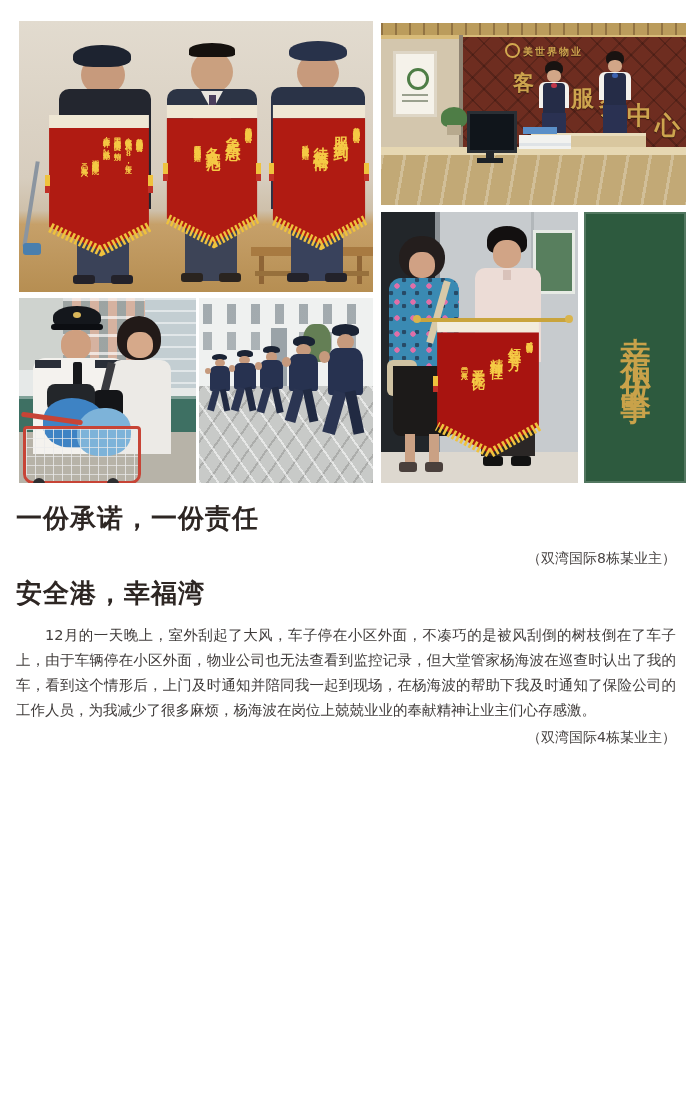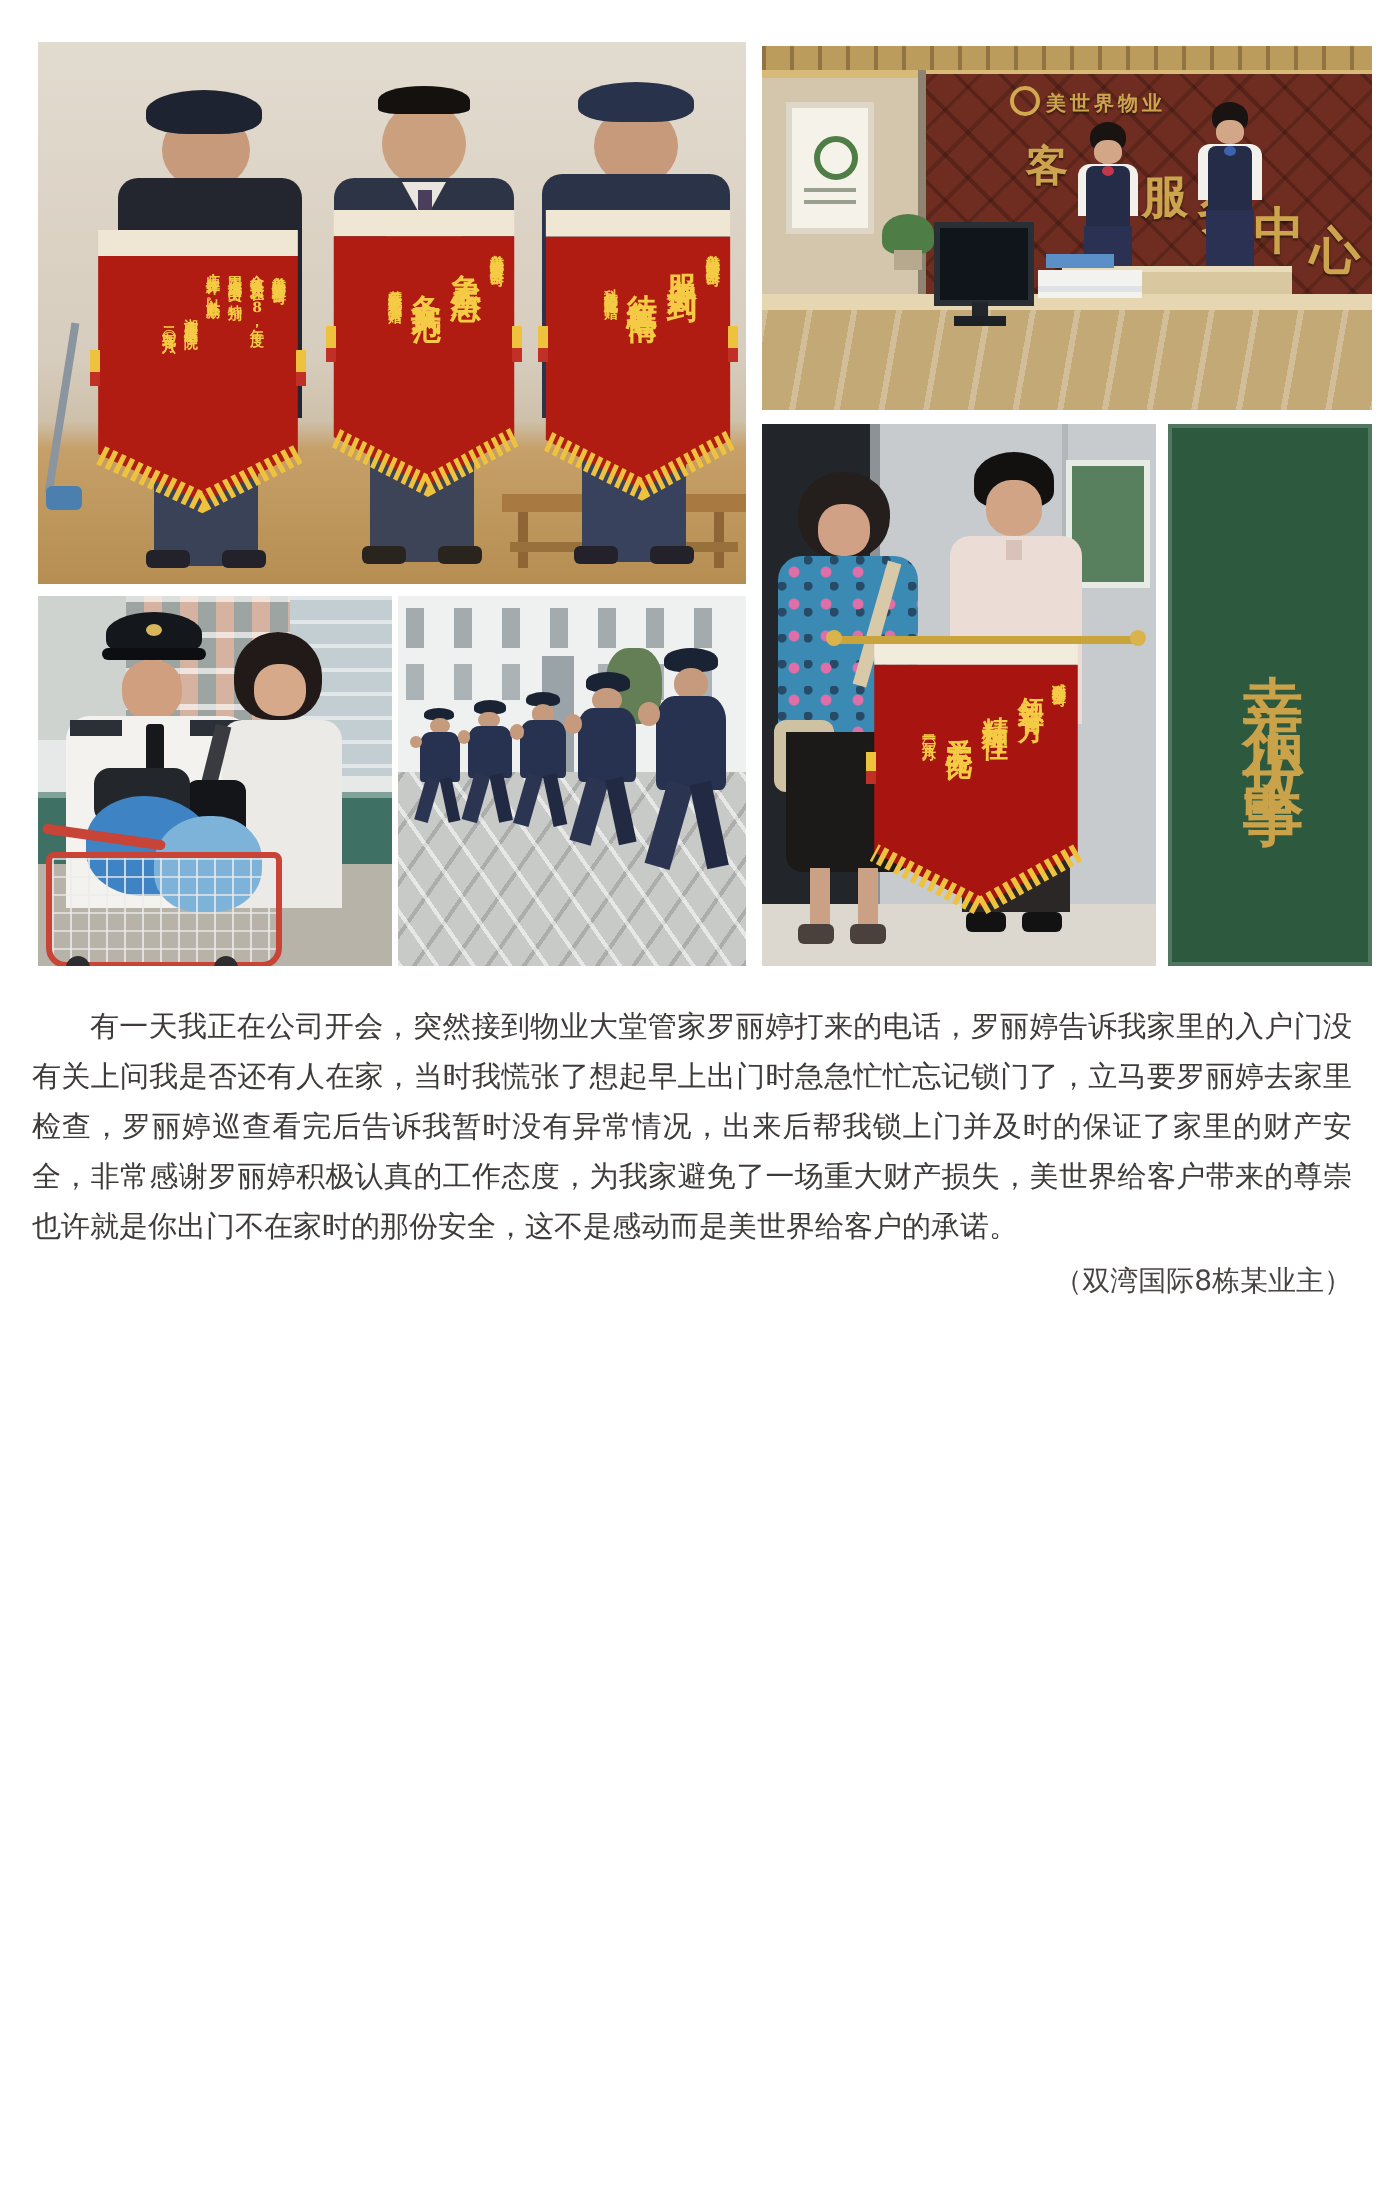--- a/index.html
+++ b/index.html
@@ -352,22 +352,27 @@
     </div>
   </figure>
 
   <div class="green-banner" style="left:584px;top:212px;width:102px;height:271px;">
     <span>幸福小故事</span>
   </div>
 
   <div class="stories">
 
     <section class="story">
-      <p class="story-body">有一天我正在公司开会，突然接到物业大堂管家罗丽婷打来的电话，罗丽婷告诉我家里的入户门没有关上问我是否还有人在家，当时我慌张了想起早上出门时急急忙忙忘记锁门了，立马要罗丽婷去家里检查，罗丽婷巡查看完后告诉我暂时没有异常情况，出来后帮我锁上门并及时的保证了家里的财产安全，非常感谢罗丽婷积极认真的工作态度，为我家避免了一场重大财产损失，美世界给客户带来的尊崇也许就是你出门不在家时的那份安全，这不是感动而是美世界给客户的承诺。</p>
+      <h2 class="story-title">一份承诺，一份责任</h2>
     </section>
 
     <section class="story">
       <div class="story-attr">（双湾国际8栋某业主）</div>
     </section>
 
+    <section class="story">
+      <h2 class="story-title">安全港，幸福湾</h2>
+      <p class="story-body">12月的一天晚上，室外刮起了大风，车子停在小区外面，不凑巧的是被风刮倒的树枝倒在了车子上，由于车辆停在小区外面，物业公司也无法查看到监控记录，但大堂管家杨海波在巡查时认出了我的车，看到这个情形后，上门及时通知并陪同我一起到现场，在杨海波的帮助下我及时通知了保险公司的工作人员，为我减少了很多麻烦，杨海波在岗位上兢兢业业的奉献精神让业主们心存感激。</p>
+      <div class="story-attr">（双湾国际4栋某业主）</div>
+    </section>
 
   </div>
 </div>
 
 </body></html>

